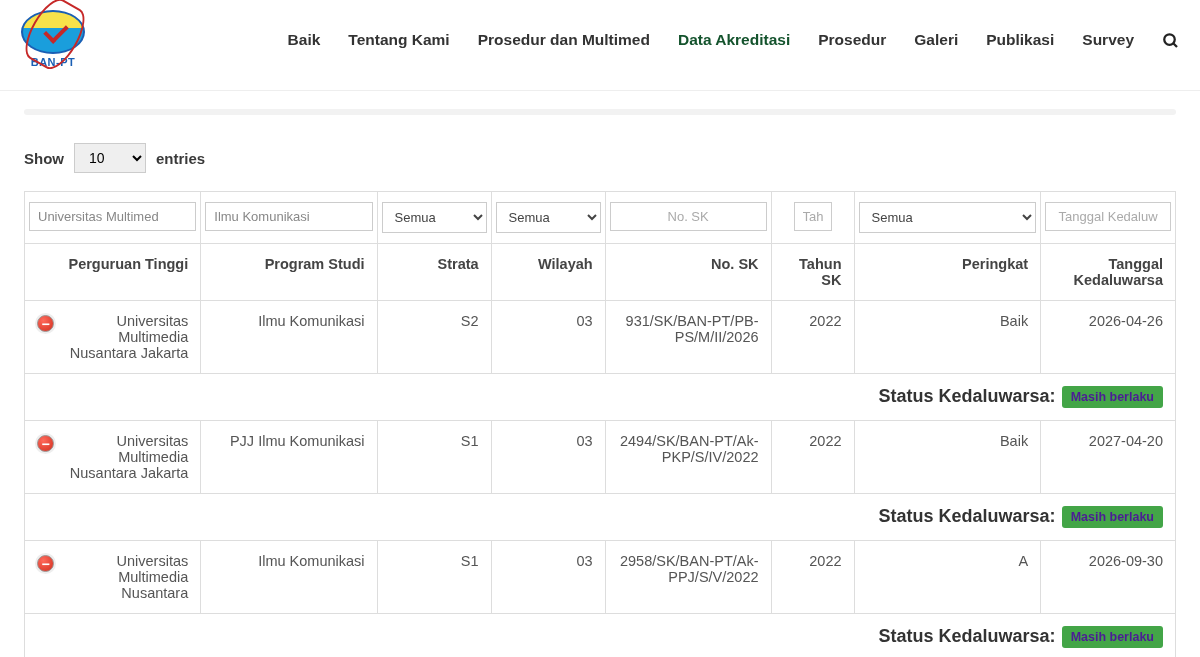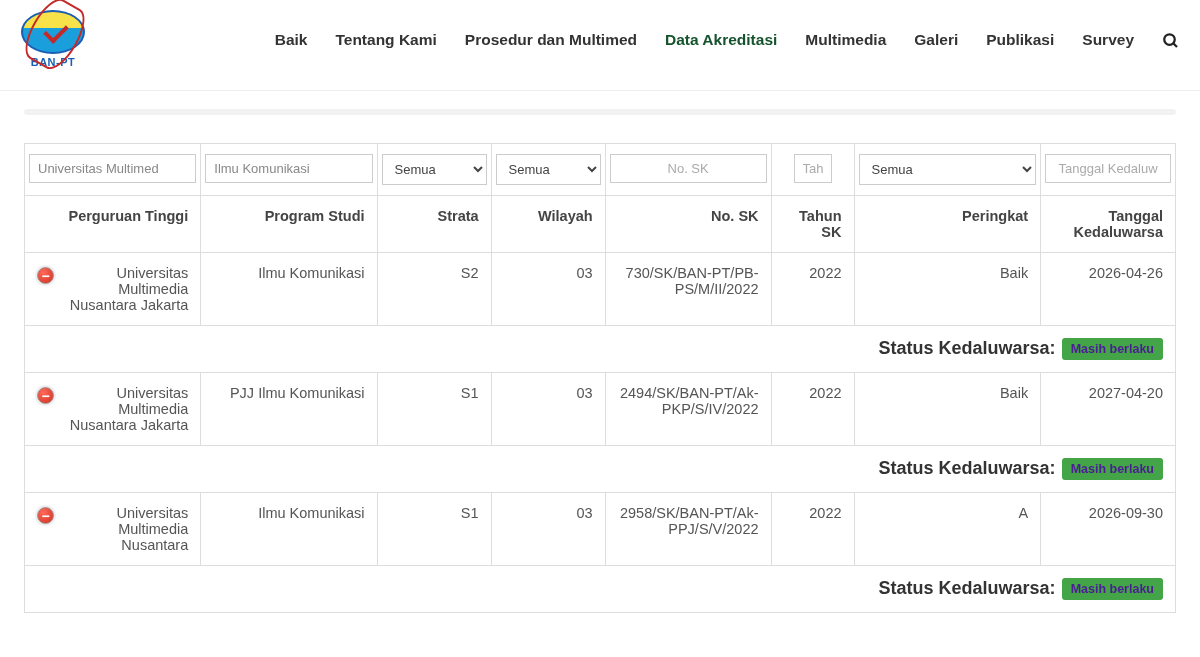--- a/index.html
+++ b/index.html
@@ -40,36 +40,41 @@
 <div class="header">
   <div class="logo">
     <div class="logo-oval"></div>
     <div class="logo-text">BAN-PT</div>
   </div>
   <nav class="nav">
     <a href="#">Baik</a>
     <a href="#">Tentang Kami</a>
     <a href="#">Prosedur dan Multimed</a>
     <a href="#" class="active">Data Akreditasi</a>
-    <a href="#">Multimedia</a>
+    <a href="#">Prosedur</a>
     <a href="#">Galeri</a>
     <a href="#">Publikasi</a>
     <a href="#">Survey</a>
     <span class="search-ic">
       <svg viewBox="0 0 24 24" width="18" height="18" fill="none" stroke="#222" stroke-width="3">
           <circle cx="10" cy="10" r="7"></circle>
           <line x1="20" y1="20" x2="15" y2="15"></line>
         </svg>
     </span>
   </nav>
 </div>
 
 <div class="content">
   <div class="hr"></div>
 
+  <div class="show-row">
+    <span>Show</span>
+    <select><option>10</option></select>
+    <span>entries</span>
+  </div>
 
   <table>
     <colgroup>
         <col class="c-pt">
         <col class="c-ps">
         <col class="c-st">
         <col class="c-wl">
         <col class="c-sk">
         <col class="c-th">
         <col class="c-pk">
@@ -101,21 +106,21 @@
         <tr>
           <td>
             <div class="pt-cell">
               <span class="minus-btn">−</span>
               <span>Universitas Multimedia Nusantara Jakarta</span>
             </div>
           </td>
           <td>Ilmu Komunikasi</td>
           <td>S2</td>
           <td>03</td>
-          <td>730/SK/BAN-PT/PB-PS/M/II/2022</td>
+          <td>931/SK/BAN-PT/PB-PS/M/II/2026</td>
           <td>2022</td>
           <td>Baik</td>
           <td>2026-04-26</td>
         </tr>
         <tr class="status-row">
           <td colspan="8"><b>Status Kedaluwarsa:</b><span class="badge">Masih berlaku</span></td>
         </tr>
         <tr>
           <td>
             <div class="pt-cell">

